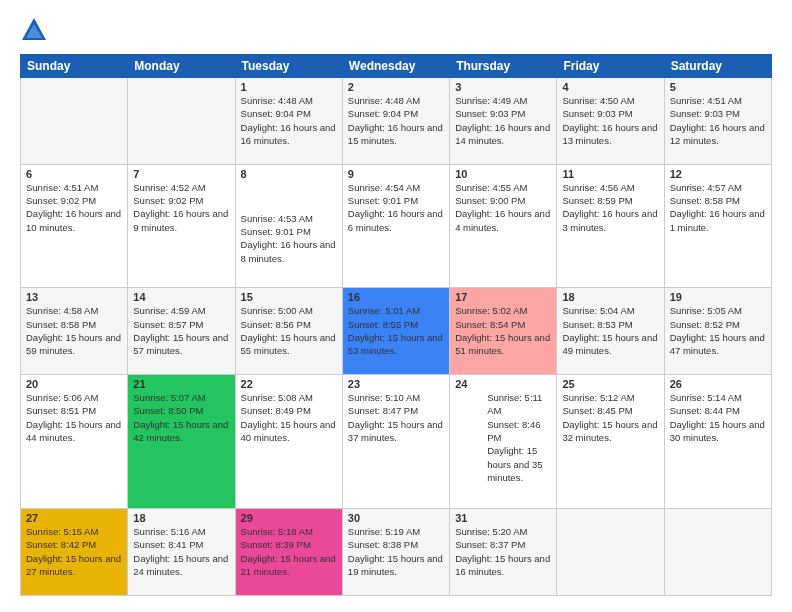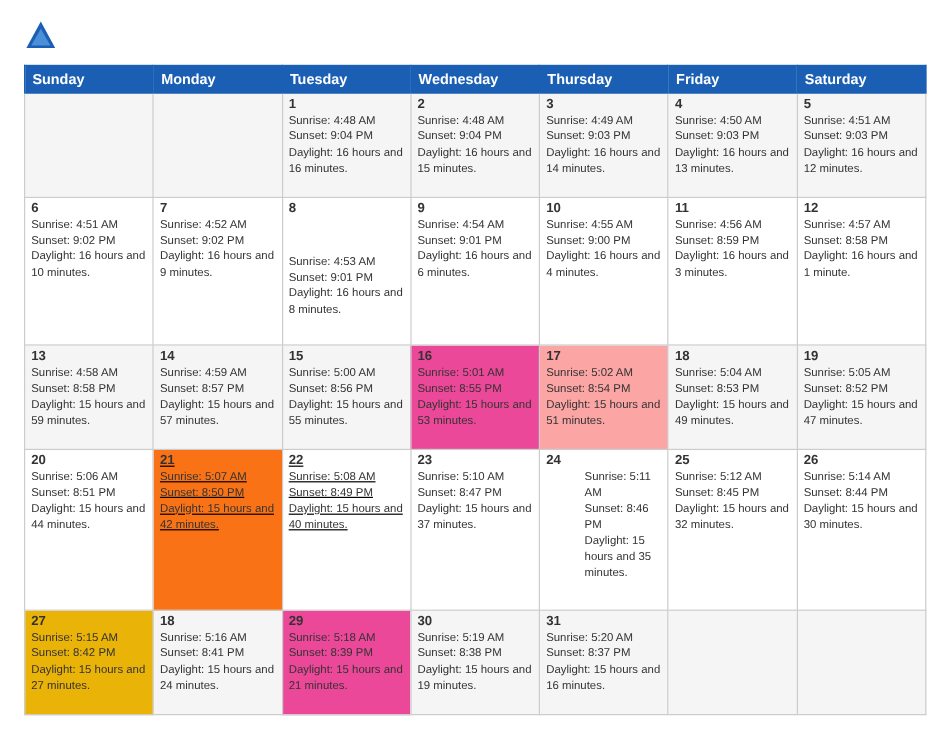--- a/index.html
+++ b/index.html
@@ -228,21 +228,21 @@
             <div class="day-info" style="white-space: pre-line;">Sunrise: 4:59 AM
 Sunset: 8:57 PM
 Daylight: 15 hours and 57 minutes.</div>
           </td>
           <td style="background: rgb(245, 245, 245);">
             <span class="day-num">15</span>
             <div class="day-info" style="white-space: pre-line;">Sunrise: 5:00 AM
 Sunset: 8:56 PM
 Daylight: 15 hours and 55 minutes.</div>
           </td>
-          <td style="background: #ec4899; margin-left: 18px;">
+          <td style="background: #3b82f6; margin-left: 18px;">
             <span class="day-num">16</span>
             <div class="day-info" style="white-space: pre-line;">Sunrise: 5:01 AM
 Sunset: 8:55 PM
 Daylight: 15 hours and 53 minutes.</div>
           </td>
           <td style="background: #fca5a5;">
             <span class="day-num">17</span>
             <div class="day-info" style="white-space: pre-line;">Sunrise: 5:02 AM
 Sunset: 8:54 PM
 Daylight: 15 hours and 51 minutes.</div>
@@ -260,27 +260,27 @@
 Daylight: 15 hours and 47 minutes.</div>
           </td>
         </tr>
         <tr>
           <td style="background: rgb(255, 255, 255);">
             <span class="day-num">20</span>
             <div class="day-info" style="white-space: pre-line;">Sunrise: 5:06 AM
 Sunset: 8:51 PM
 Daylight: 15 hours and 44 minutes.</div>
           </td>
-          <td style="background: #f97316; text-decoration: underline;">
+          <td style="background: #22c55e;">
             <span class="day-num">21</span>
             <div class="day-info" style="white-space: pre-line;">Sunrise: 5:07 AM
 Sunset: 8:50 PM
 Daylight: 15 hours and 42 minutes.</div>
           </td>
-          <td style="background: rgb(255, 255, 255); text-decoration: underline;">
+          <td style="background: rgb(255, 255, 255);">
             <span class="day-num">22</span>
             <div class="day-info" style="white-space: pre-line;">Sunrise: 5:08 AM
 Sunset: 8:49 PM
 Daylight: 15 hours and 40 minutes.</div>
           </td>
           <td style="background: rgb(255, 255, 255);">
             <span class="day-num">23</span>
             <div class="day-info" style="white-space: pre-line;">Sunrise: 5:10 AM
 Sunset: 8:47 PM
 Daylight: 15 hours and 37 minutes.</div>

